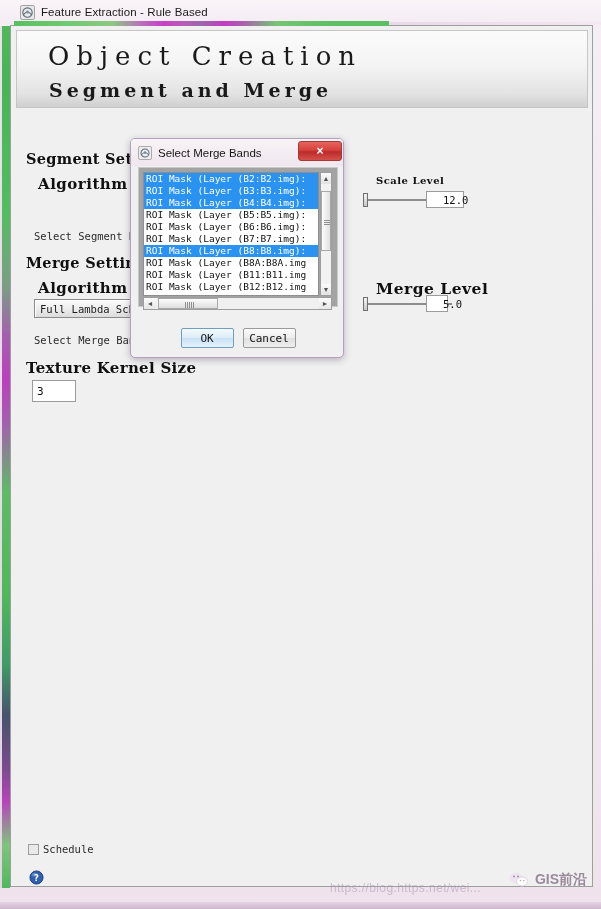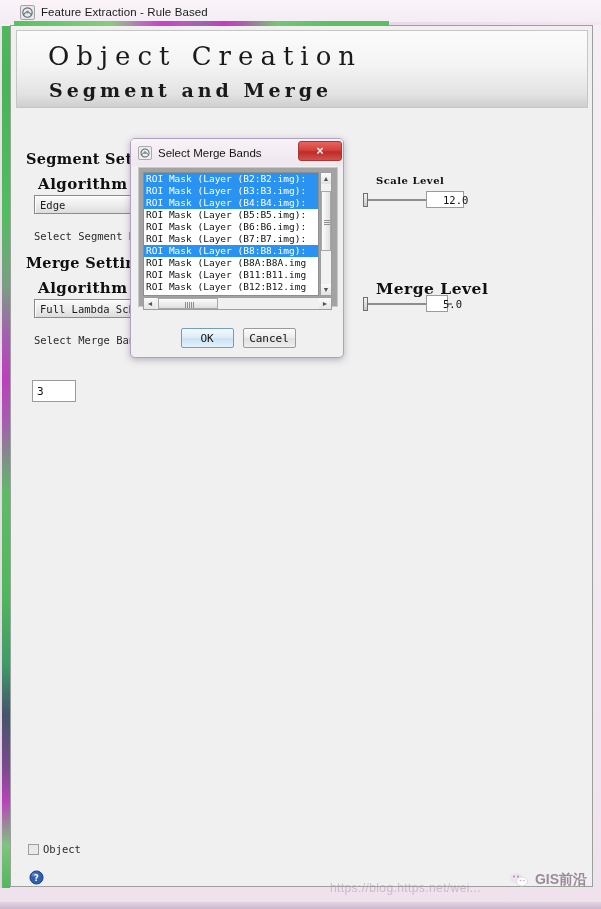--- a/index.html
+++ b/index.html
@@ -441,23 +441,20 @@
       <div class="b-line1">Object Creation</div>
       <div class="b-line2">Segment and Merge</div>
     </div>
 
     <div id="content">
 
       <div class="group-title" style="left:10px; top:38px;">Segment Settings</div>
 
       <div class="sub-title" style="left:22px; top:63px;">Algorithm</div>
 
-      <div class="combo" style="left:18px; top:83px; width:118px;">
-        <span>Edge</span>
-      </div>
 
       <div class="plain-label" style="left:18px; top:118px;">Select Segment Bands</div>
 
       <div class="sub-title" style="left:360px; top:63px; font-size:10px;text-align:center;">Scale Level</div>
       <div class="slider-track" style="left:350px; top:87px; width:86px;"></div>
       <div class="slider-thumb" style="left:347px; top:81px;"></div>
       <div class="num-box" style="left:410px; top:79px; width:38px;">12.0</div>
 
       <div class="group-title" style="left:10px; top:142px;">Merge Settings</div>
 
@@ -467,28 +464,29 @@
         <span>Full Lambda Schedule</span>
       </div>
 
       <div class="plain-label" style="left:18px; top:222px;">Select Merge Bands</div>
 
       <div class="sub-title" style="left:360px; top:167px; font-size:15.5px;">Merge Level</div>
       <div class="slider-track" style="left:350px; top:191px; width:86px;"></div>
       <div class="slider-thumb" style="left:347px; top:185px;"></div>
       <div class="num-box" style="left:410px; top:183px; width:22px;">5.0</div>
 
+      <div class="group-title" style="left:10px; top:247px; font-size:15px;">Texture Kernel Size</div>
       <div class="text-box" style="left:16px; top:268px; width:44px; height:22px;">3</div>
 
     </div>
 
     <div id="footer-area">
       <div class="chk-row">
         <span class="chk-box"></span>
-        <span class="chk-label">Object</span>
+        <span class="chk-label">Schedule</span>
       </div>
       <svg class="help-icon" viewBox="0 0 16 16">
         <circle cx="8" cy="8" r="7" fill="#2f5fb0"></circle>
         <circle cx="8" cy="8" r="7" fill="none" stroke="#1d3f80" stroke-width="1"></circle>
         <ellipse cx="6" cy="5" rx="3" ry="2" fill="#7fa6de" opacity=".55"></ellipse>
         <text x="8" y="11.5" font-size="9" font-weight="bold" fill="#ffffff" text-anchor="middle" font-family="DejaVu Sans, sans-serif">?</text>
       </svg>
     </div>
 
   </div>

